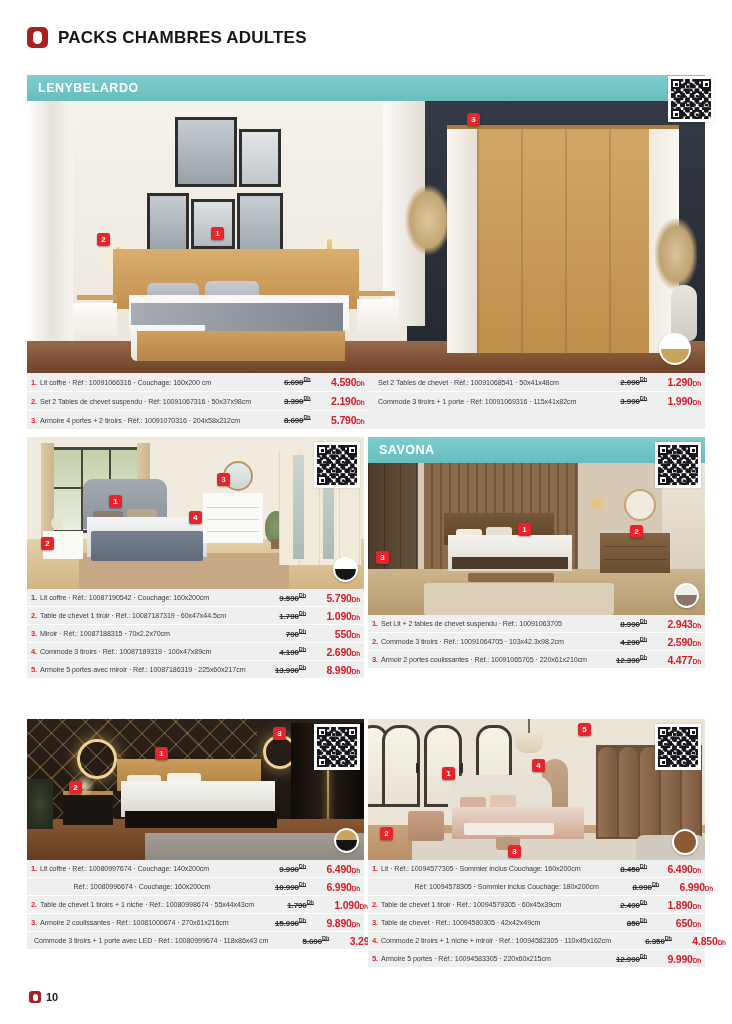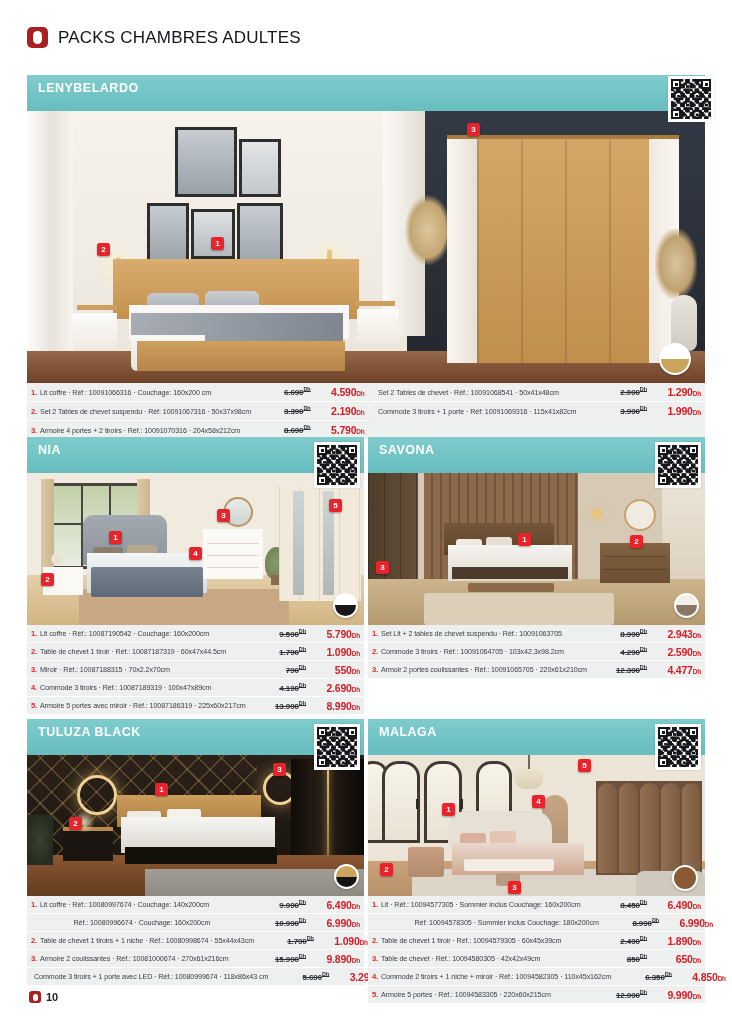--- a/index.html
+++ b/index.html
@@ -3,25 +3,25 @@
 <meta charset="utf-8">
 <style>
   html,body{margin:0;padding:0}
   body{width:732px;height:1024px;background:#fff;position:relative;overflow:hidden;
        font-family:"Liberation Sans",sans-serif;-webkit-font-smoothing:antialiased}
   .el{position:absolute}
   
   .hdr{position:absolute;left:27px;top:27px;display:flex;align-items:center;gap:10px}
   .logo{width:21px;height:21px;background:#a82022;border-radius:5px;position:relative;flex:none}
   .logo:after{content:"";position:absolute;left:6px;top:4px;width:9px;height:13px;background:#fff;border-radius:4.5px}
-  .htitle{font-size:17px;font-weight:400;color:#15151a;letter-spacing:.2px}
+  .htitle{font-size:17px;font-weight:700;color:#15151a;letter-spacing:.2px}
   
   .sec{position:absolute;width:678px}
   .sec.half{width:337px}
-  .tbar{height:36px;background:linear-gradient(180deg,#7fcccd,#67bdbe);position:relative;z-index:2}
+  .tbar{height:26px;background:linear-gradient(180deg,#7fcccd,#67bdbe);position:relative;z-index:2}
   .tbar span{display:block;line-height:26px;padding-left:11px;color:#fff;font-size:12.5px;font-weight:800;letter-spacing:.5px}
   .ph{position:relative;overflow:hidden;width:100%;background:#ddd}
   .ph-1{height:272px}.ph-2{height:152px}.ph-3{height:141px}
   
   .bdg{position:absolute;width:13px;height:13px;background:#e8232b;color:#fff;font-size:8px;font-weight:700;
        display:flex;align-items:center;justify-content:center;border-radius:2.5px;box-shadow:0 1px 2px rgba(0,0,0,.35);z-index:4}
   .swt{position:absolute;border-radius:50%;border:2px solid #fff;box-shadow:0 1px 2px rgba(0,0,0,.25);z-index:4}
   .qrbox{position:absolute;z-index:6;background:#fff;padding:3px;box-shadow:0 0 2px rgba(0,0,0,.15)}
   .qr{position:relative;width:40px;height:40px;
       background:conic-gradient(#15151a 90deg,#0000 90deg 180deg,#15151a 180deg 270deg,#0000 270deg) 0 0/6.2px 6.2px,
@@ -145,23 +145,20 @@
           <span class="rnum"></span>
           <span class="rtext">Commode 3 tiroirs + 1 porte · Réf: 10091069316 · 115x41x82cm</span>
           <span class="rold"><s><span>3.990</span><sup class="cur ocur">Dh</sup></s></span>
           <span class="rnew"><span>1.990</span><span class="cur ncur">Dh</span></span>
         </div>
     </div>
   </div>
 </section>
 
 <section class="sec half" style="left:27px;top:437px">
-  <div class="tbar">
-      <span>NIA</span>
-    </div>
   <div class="qrbox" style="top:5px;right:4px">
       <div class="qr">
         <i class="tl"></i>
         <i class="tr"></i>
         <i class="bl"></i>
       </div>
     </div>
   <div class="ph ph-2" style="background:#f0eadf">
     <i class="el" style="left:24px;top:10px;width:90px;height:86px;background:#494640"></i>
     <i class="el" style="left:27px;top:13px;width:84px;height:80px;background:linear-gradient(#c2cfa9,#e9eee1)"></i>
@@ -279,23 +276,20 @@
       <div class="row">
         <span class="rnum">3.</span>
         <span class="rtext">Armoir 2 portes coulissantes · Réf.: 10091065705 · 220x61x210cm</span>
         <span class="rold"><s><span>12.390</span><sup class="cur ocur">Dh</sup></s></span>
         <span class="rnew"><span>4.477</span><span class="cur ncur">Dh</span></span>
       </div>
   </div>
 </section>
 
 <section class="sec half" style="left:27px;top:719px">
-  <div class="tbar">
-      <span>TULUZA BLACK</span>
-    </div>
   <div class="qrbox" style="top:5px;right:4px">
       <div class="qr">
         <i class="tl"></i>
         <i class="tr"></i>
         <i class="bl"></i>
       </div>
     </div>
   <div class="ph ph-3" style="background:linear-gradient(#2a211a,#17110c)">
     <i class="el" style="left:0;top:0;width:230px;height:104px;background:repeating-linear-gradient(45deg,rgba(222,178,106,.28) 0 1.5px,transparent 1.5px 16px),repeating-linear-gradient(-45deg,rgba(222,178,106,.28) 0 1.5px,transparent 1.5px 16px),linear-gradient(#2c2219,#1c1510)"></i>
     <i class="el cir" style="left:50px;top:20px;width:34px;height:34px;border:3px solid #f2d292;box-shadow:0 0 16px rgba(232,192,106,.6)"></i>
@@ -346,23 +340,20 @@
       <div class="row">
         <span class="rnum"></span>
         <span class="rtext">Commode 3 tiroirs + 1 porte avec LED · Réf.: 10080999674 · 118x86x43 cm</span>
         <span class="rold"><s><span>5.690</span><sup class="cur ocur">Dh</sup></s></span>
         <span class="rnew"><span>3.290</span><span class="cur ncur">Dh</span></span>
       </div>
   </div>
 </section>
 
 <section class="sec half" style="left:368px;top:719px">
-  <div class="tbar">
-      <span>MALAGA</span>
-    </div>
   <div class="qrbox" style="top:5px;right:4px">
       <div class="qr">
         <i class="tl"></i>
         <i class="tr"></i>
         <i class="bl"></i>
       </div>
     </div>
   <div class="ph ph-3" style="background:#ece4d6">
     <i class="el" style="left:-10px;top:6px;width:24px;height:76px;border:3px solid #423a30;border-radius:14px 14px 0 0;background:linear-gradient(#f7f3ea,#e9e2d4)"></i>
     <i class="el" style="left:14px;top:6px;width:32px;height:76px;border:3px solid #423a30;border-radius:16px 16px 0 0;background:linear-gradient(#f7f3ea,#e9e2d4)"></i>

